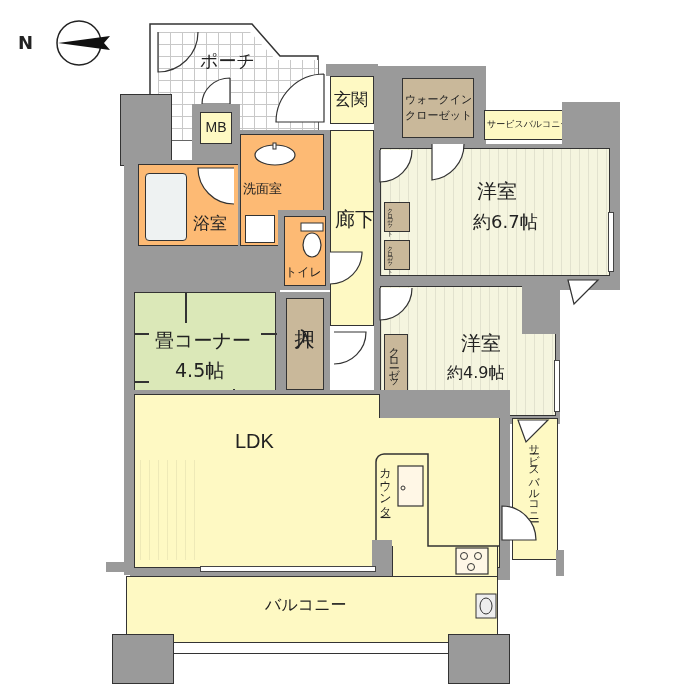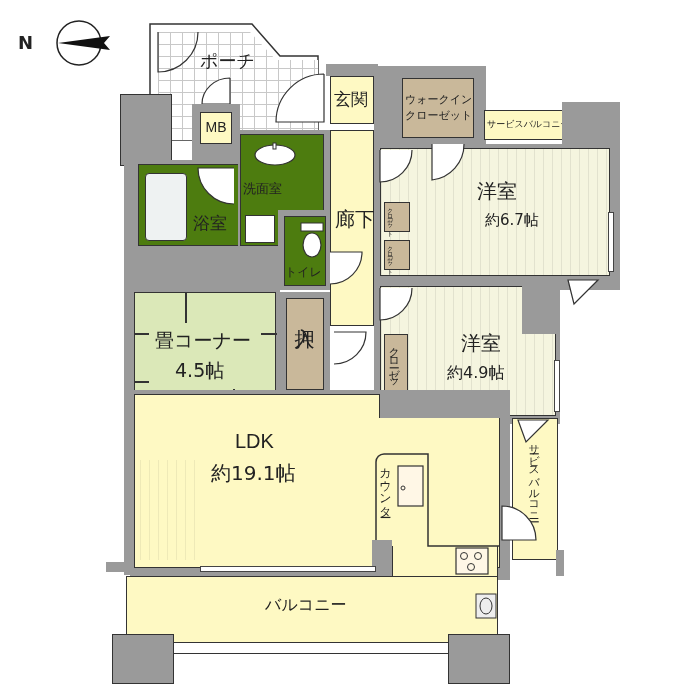--- a/index.html
+++ b/index.html
@@ -5,21 +5,21 @@
   html, body { margin:0; padding:0; background:#ffffff; }
   body { width:700px; height:700px; position:relative; overflow:hidden;
          font-family:"DejaVu Sans", sans-serif; color:#222; }
   .abs { position:absolute; box-sizing:border-box; }
   .wall { background:#9a9a9a; }
   .pillar { background:#9a9a9a; border:1.5px solid #333; }
   .room { border:1.5px solid #333; }
   .tatami { background:#dbe8b8; }
   .ldk { background:#fef9c3; }
   .western { background:#f5f5df; }
-  .wet { background:#4d7c0f;padding-left:16px; }
+  .wet { background:#fdba74;padding-left:16px; }
   .closet { background:#c9b89a; border:1.5px solid #333; }
   .white { background:#fef9c3; }
   .lbl { position:absolute; white-space:nowrap; text-align:center; line-height:1.2; }
   .vert { writing-mode:vertical-rl; text-orientation:upright; letter-spacing:-1px; }
   .tiles {
     background-color:#fff;
     background-image:
       linear-gradient(#c8c8c8 1px, transparent 1px),
       linear-gradient(90deg, #c8c8c8 1px, transparent 1px);
     background-size:12px 12px;
@@ -135,21 +135,21 @@
 </div>
 
 <div class="abs white room" style="left:484px;top:110px;width:80px;height:30px;">
   <span class="lbl" style="left:2px;top:8px;font-size:9px;">サービスバルコニー</span>
 </div>
 <div class="abs pillar" style="left:562px;top:102px;width:58px;height:46px;border:none;"></div>
 
 <div class="abs wall" style="left:374px;top:144px;width:246px;height:146px;"></div>
 <div class="abs western room stripe" style="left:380px;top:148px;width:230px;height:128px;">
   <span class="lbl" style="left:96px;top:30px;font-size:20px;">洋室</span>
-  <span class="lbl" style="left:104px;top:62px;font-size:15px;">約6.7帖</span>
+  <span class="lbl" style="left:92px;top:62px;font-size:18px;">約6.7帖</span>
 </div>
 <div class="abs closet" style="left:384px;top:202px;width:26px;height:30px;">
   <span class="lbl vert" style="left:2px;top:1px;font-size:6px;">クローゼット</span>
 </div>
 <div class="abs closet" style="left:384px;top:240px;width:26px;height:30px;">
   <span class="lbl vert" style="left:2px;top:1px;font-size:6px;">クローゼット</span>
 </div>
 <svg width="40" height="40" style="left:380px;top:150px;">
   <path d="M0 0 L0 32 A32 32 0 0 0 32 0" fill="#fff" stroke="#333" stroke-width="1.2"></path>
 </svg>
@@ -167,21 +167,20 @@
   <span class="lbl vert" style="left:2px;top:4px;font-size:11px;">クローゼット</span>
 </div>
 <svg width="40" height="40" style="left:380px;top:288px;">
   <path d="M0 0 L0 32 A32 32 0 0 0 32 0" fill="#fff" stroke="#333" stroke-width="1.2"></path>
 </svg>
 <div class="win" style="left:554px;top:360px;width:6px;height:52px;"></div>
 
 <div class="abs wall" style="left:130px;top:390px;width:380px;height:190px;"></div>
 <div class="abs ldk room" style="left:134px;top:394px;width:246px;height:174px;">
   <span class="lbl" style="left:100px;top:34px;font-size:20px;font-family:'Liberation Sans',sans-serif;">LDK</span>
-  <span class="lbl" style="left:76px;top:66px;font-size:20px;">約19.1帖</span>
 </div>
 <div class="abs ldk" style="left:372px;top:418px;width:128px;height:150px;border-right:1.5px solid #333;border-bottom:1.5px solid #333;"></div>
 <div class="abs ldk" style="left:392px;top:546px;width:106px;height:32px;border-left:1.5px solid #333;border-right:1.5px solid #333;border-bottom:1.5px solid #333;"></div>
 
 <svg width="140" height="140" style="left:374px;top:452px;">
   <path d="M2 94 L2 10 A8 8 0 0 1 10 2 L54 2 L54 94 L126 94" fill="none" stroke="#333" stroke-width="1.5"></path>
 </svg>
 <span class="lbl vert" style="left:378px;top:460px;font-size:12px;">カウンター</span>
 <svg width="30" height="44" style="left:398px;top:466px;">
   <rect x="0" y="0" width="25" height="40" fill="#fff7e6" stroke="#333" stroke-width="1.2"></rect>

